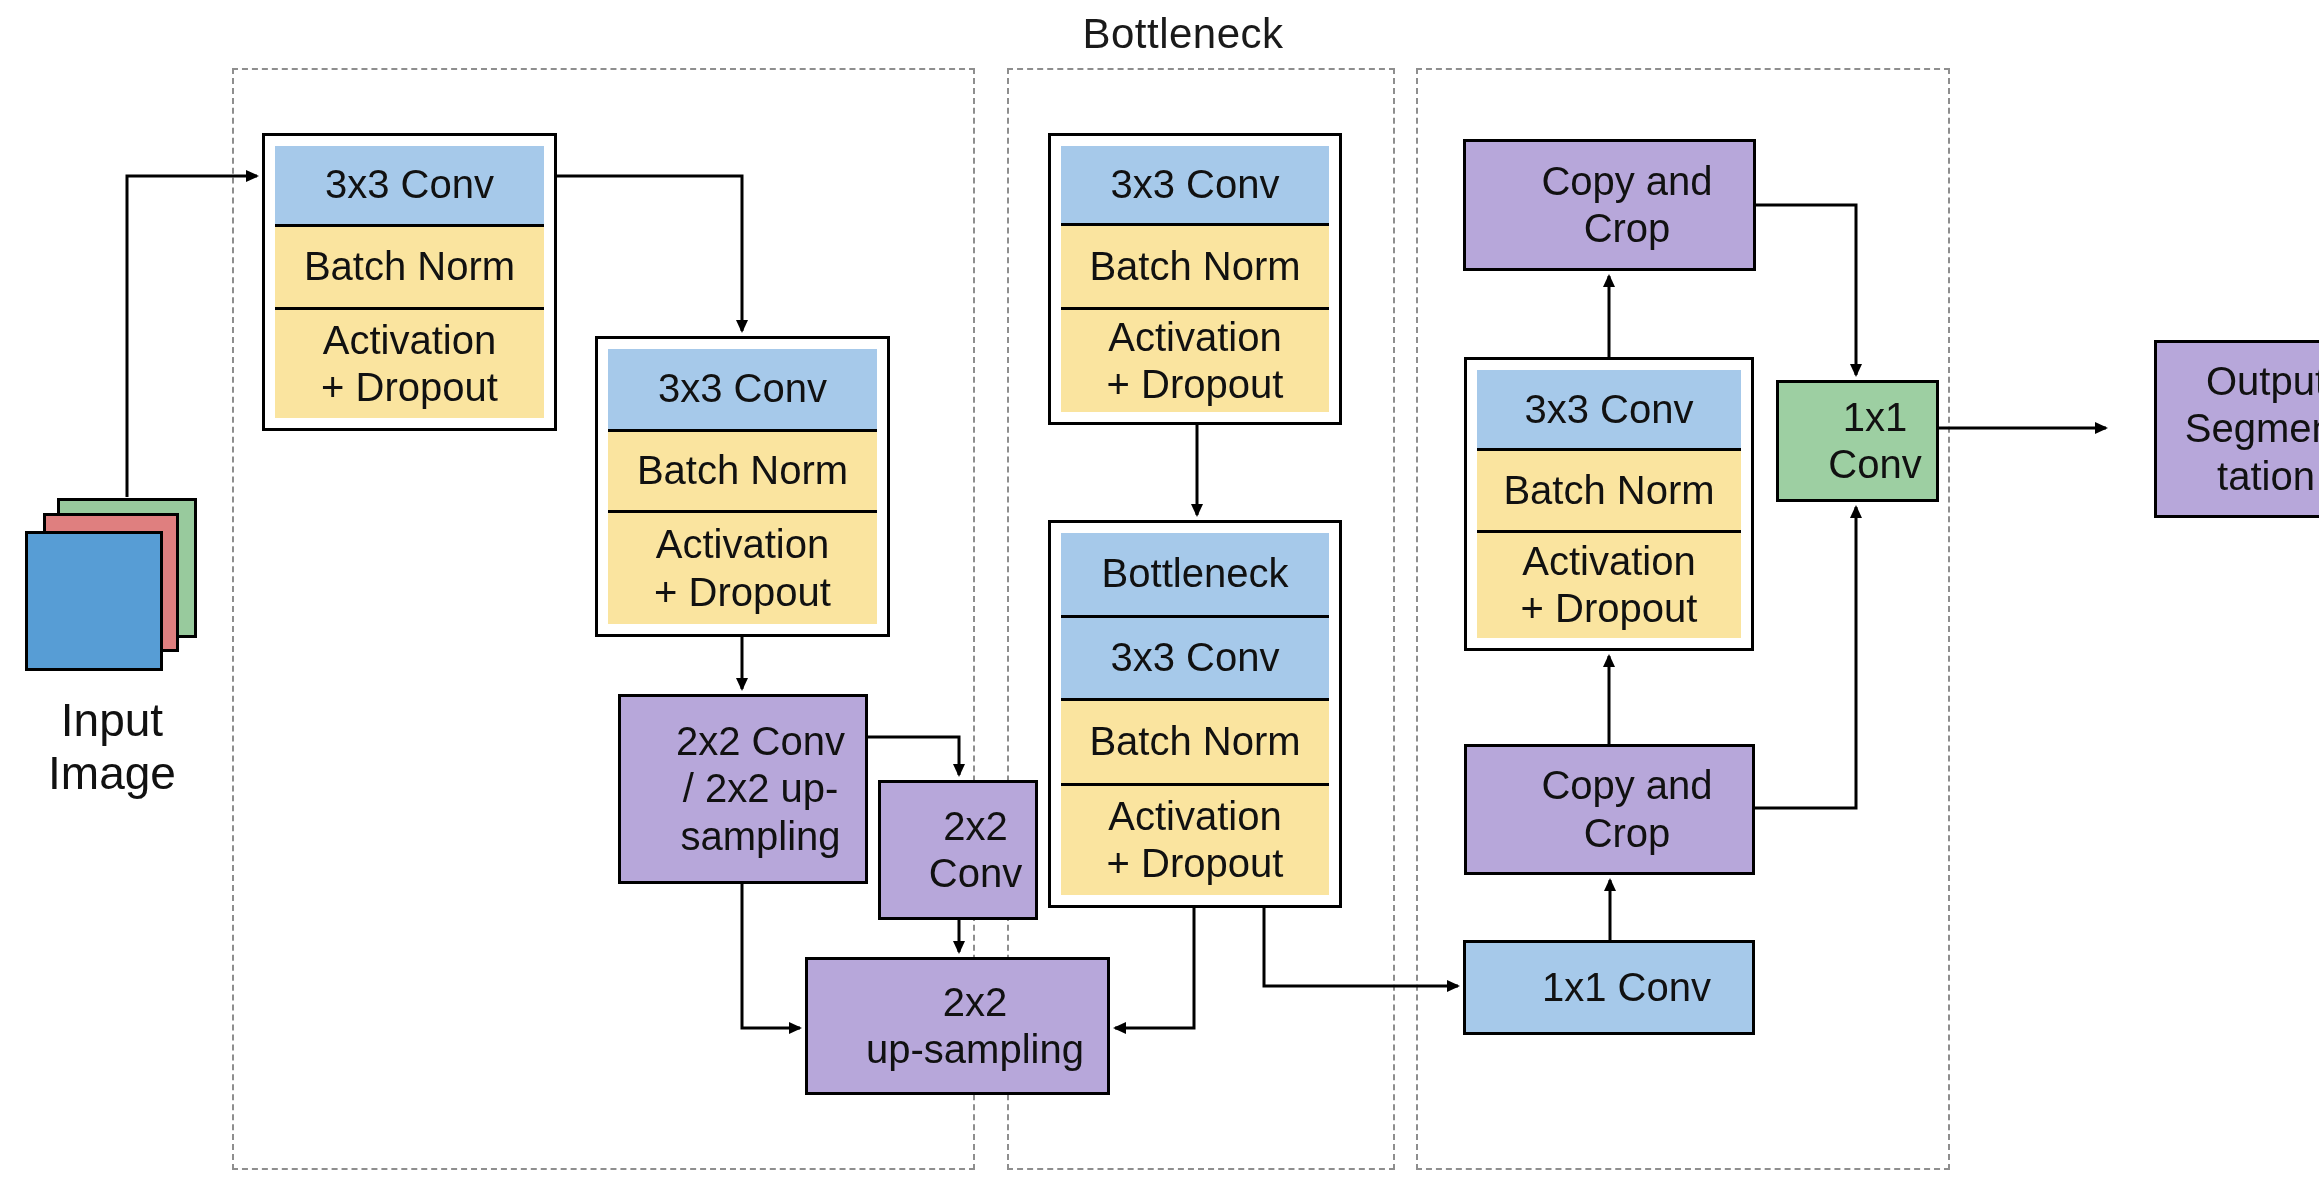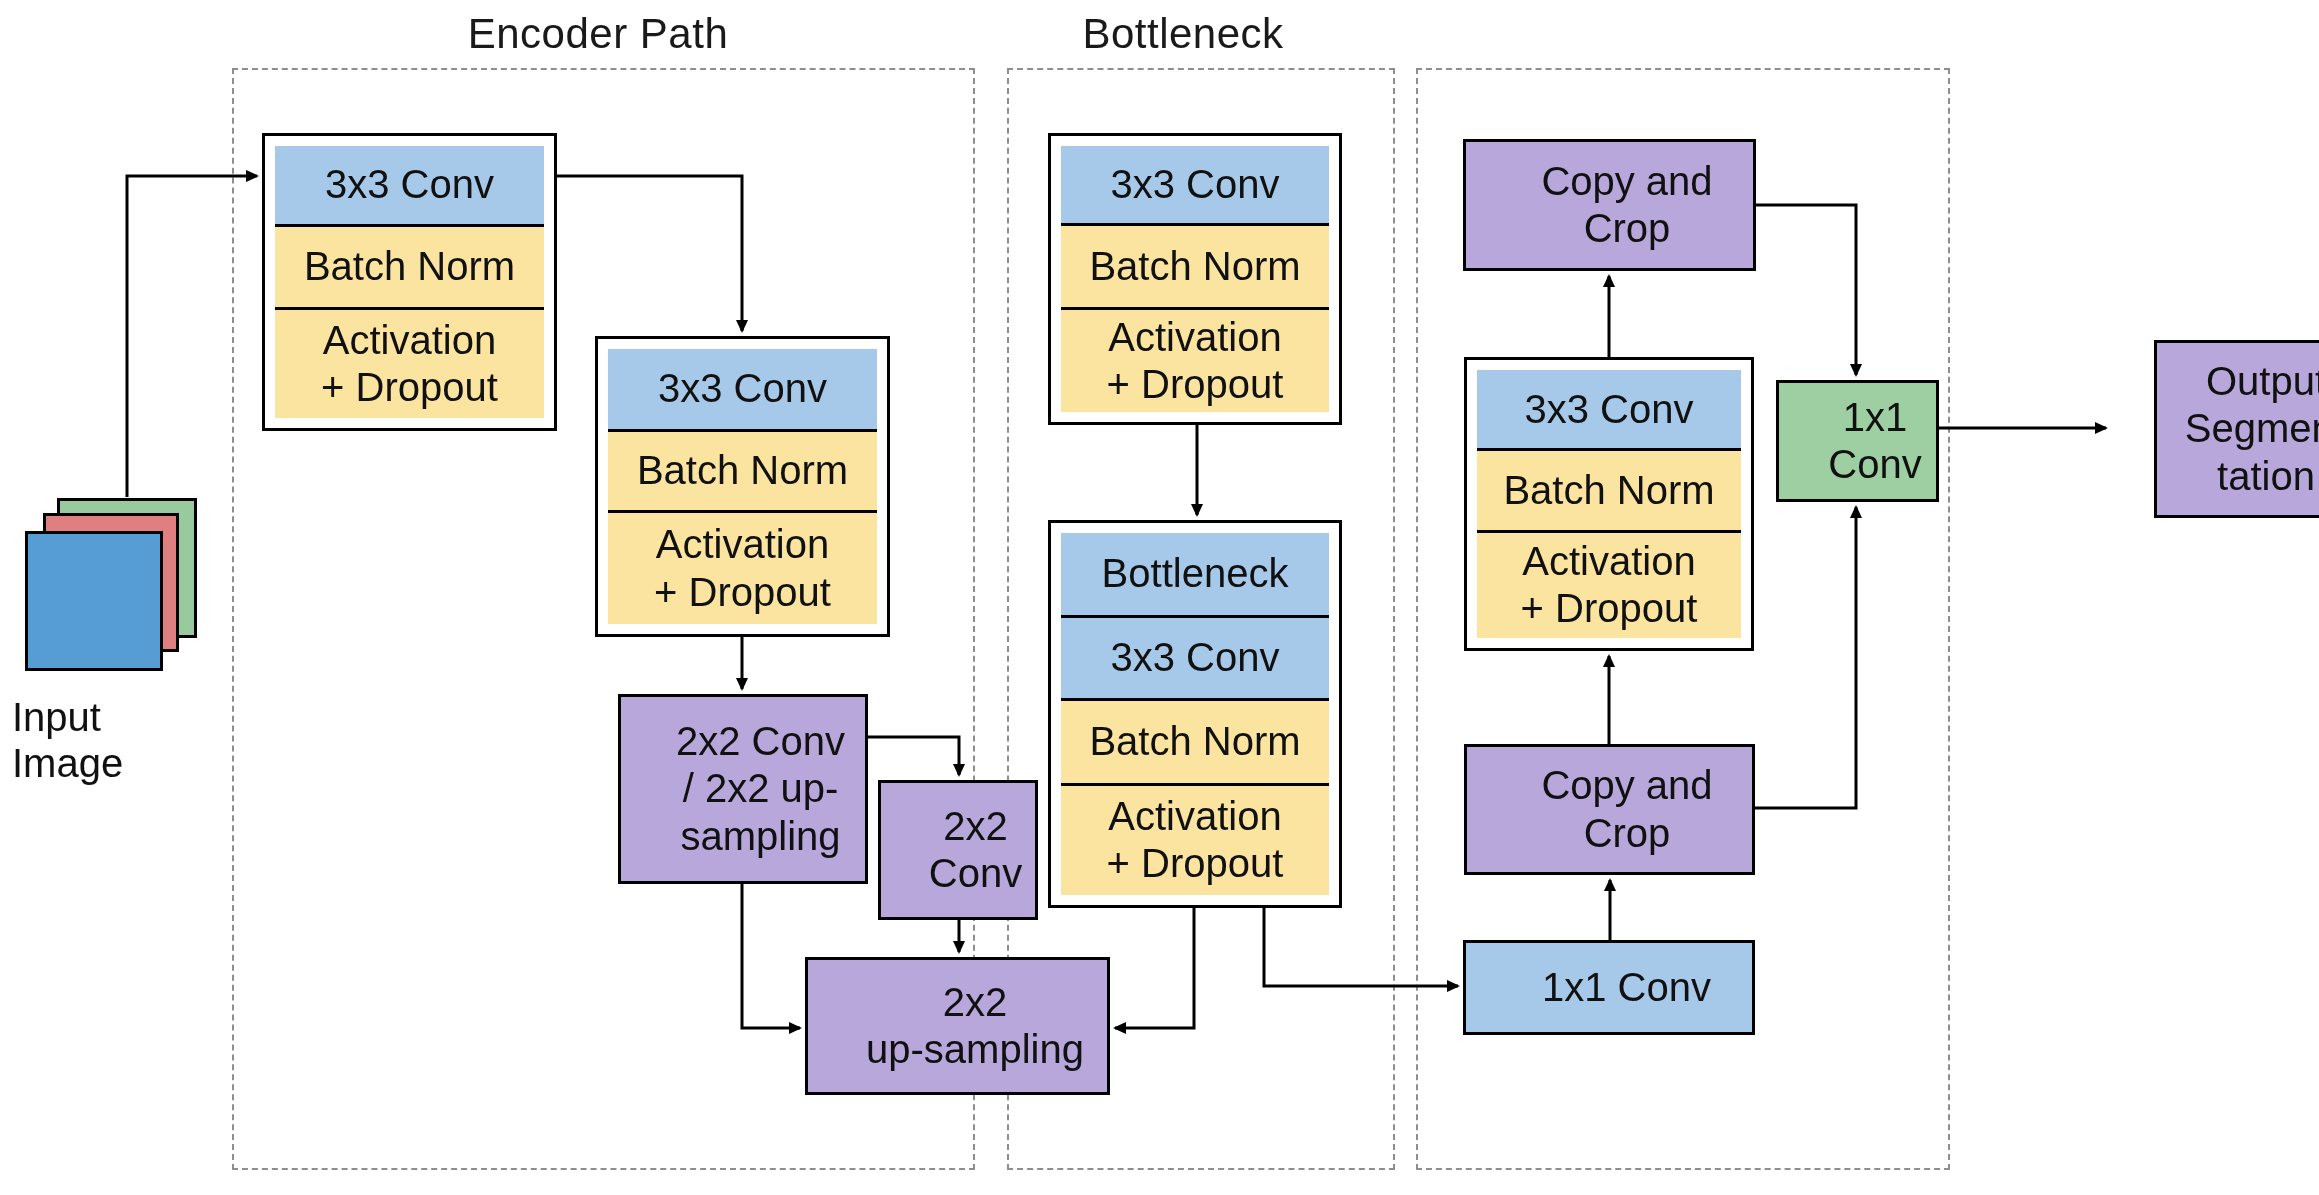--- a/index.html
+++ b/index.html
@@ -29,30 +29,29 @@
     white-space:pre-line; text-align:center; min-height:0;
   }
   .stack .row:first-child { border-top:none; }
   .fill-blue   { background:var(--c-blue,#a6c9ea); }
   .fill-yellow { background:var(--c-yellow,#fae49f); }
   .fill-purple { background:var(--c-purple,#b7a7da); }
   .fill-green  { background:var(--c-green,#9dcfa2); }
   .sq { position:absolute; border:3px solid var(--c-line,#000); box-sizing:border-box; }
   #arrows { position:absolute; left:0; top:0; z-index:1; pointer-events:none; }
   .input-label {
-    position:absolute; font-size:40px; line-height:1.15; 
+    position:absolute; font-size:46px; line-height:1.15; text-align:center;
     white-space:pre-line; z-index:2;
   }
 </style>
 </head>
 <body>
 
 <div id="canvas">
 
-  <div class="title" style="left:348px; top:10px; width:500px;">Encoder Path</div>
   <div class="title" style="left:983px; top:10px; width:400px;">Bottleneck</div>
 
   <div class="region" style="left:232px; top:68px; width:743px; height:1102px;"></div>
   <div class="region" style="left:1007px; top:68px; width:388px; height:1102px;"></div>
   <div class="region" style="left:1416px; top:68px; width:534px; height:1102px;"></div>
 
   <svg id="arrows" width="2319" height="1195" viewBox="0 0 2319 1195">
     <defs>
       <marker id="ah" markerWidth="18" markerHeight="18" refX="13" refY="8" orient="auto" markerUnits="userSpaceOnUse">
         <path d="M2,2 L15,8 L2,14 z" fill="#000"></path>

